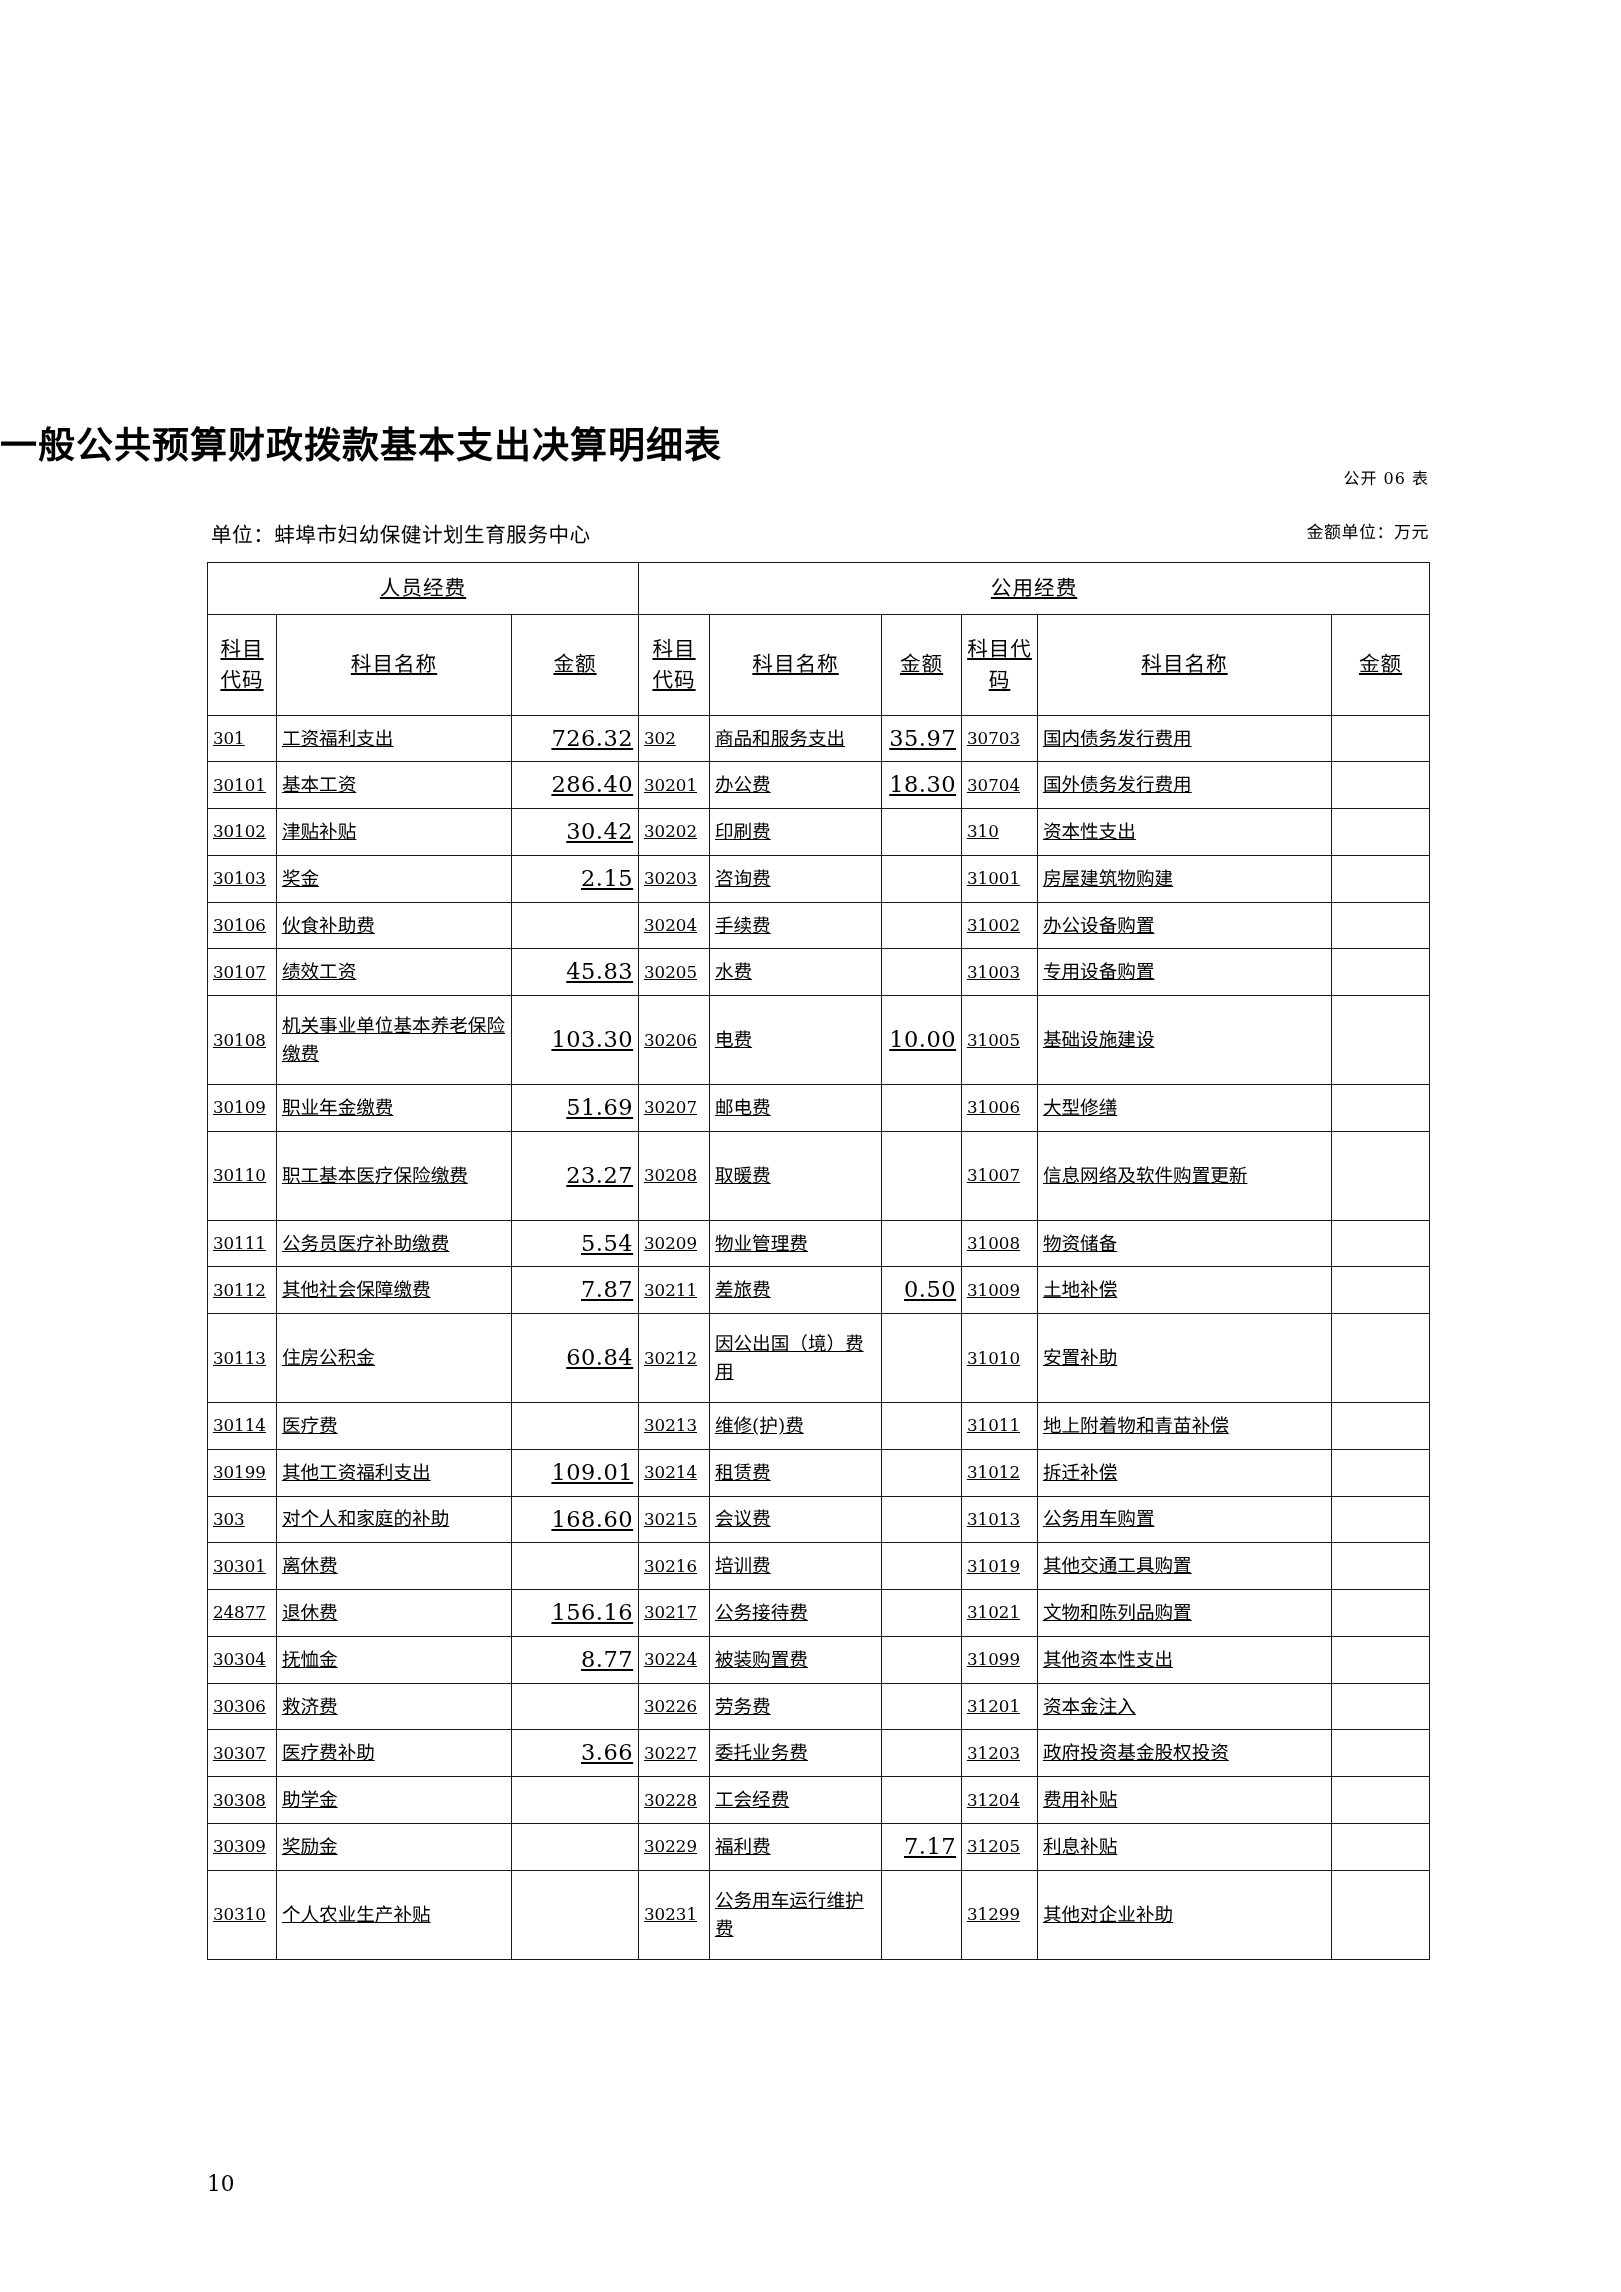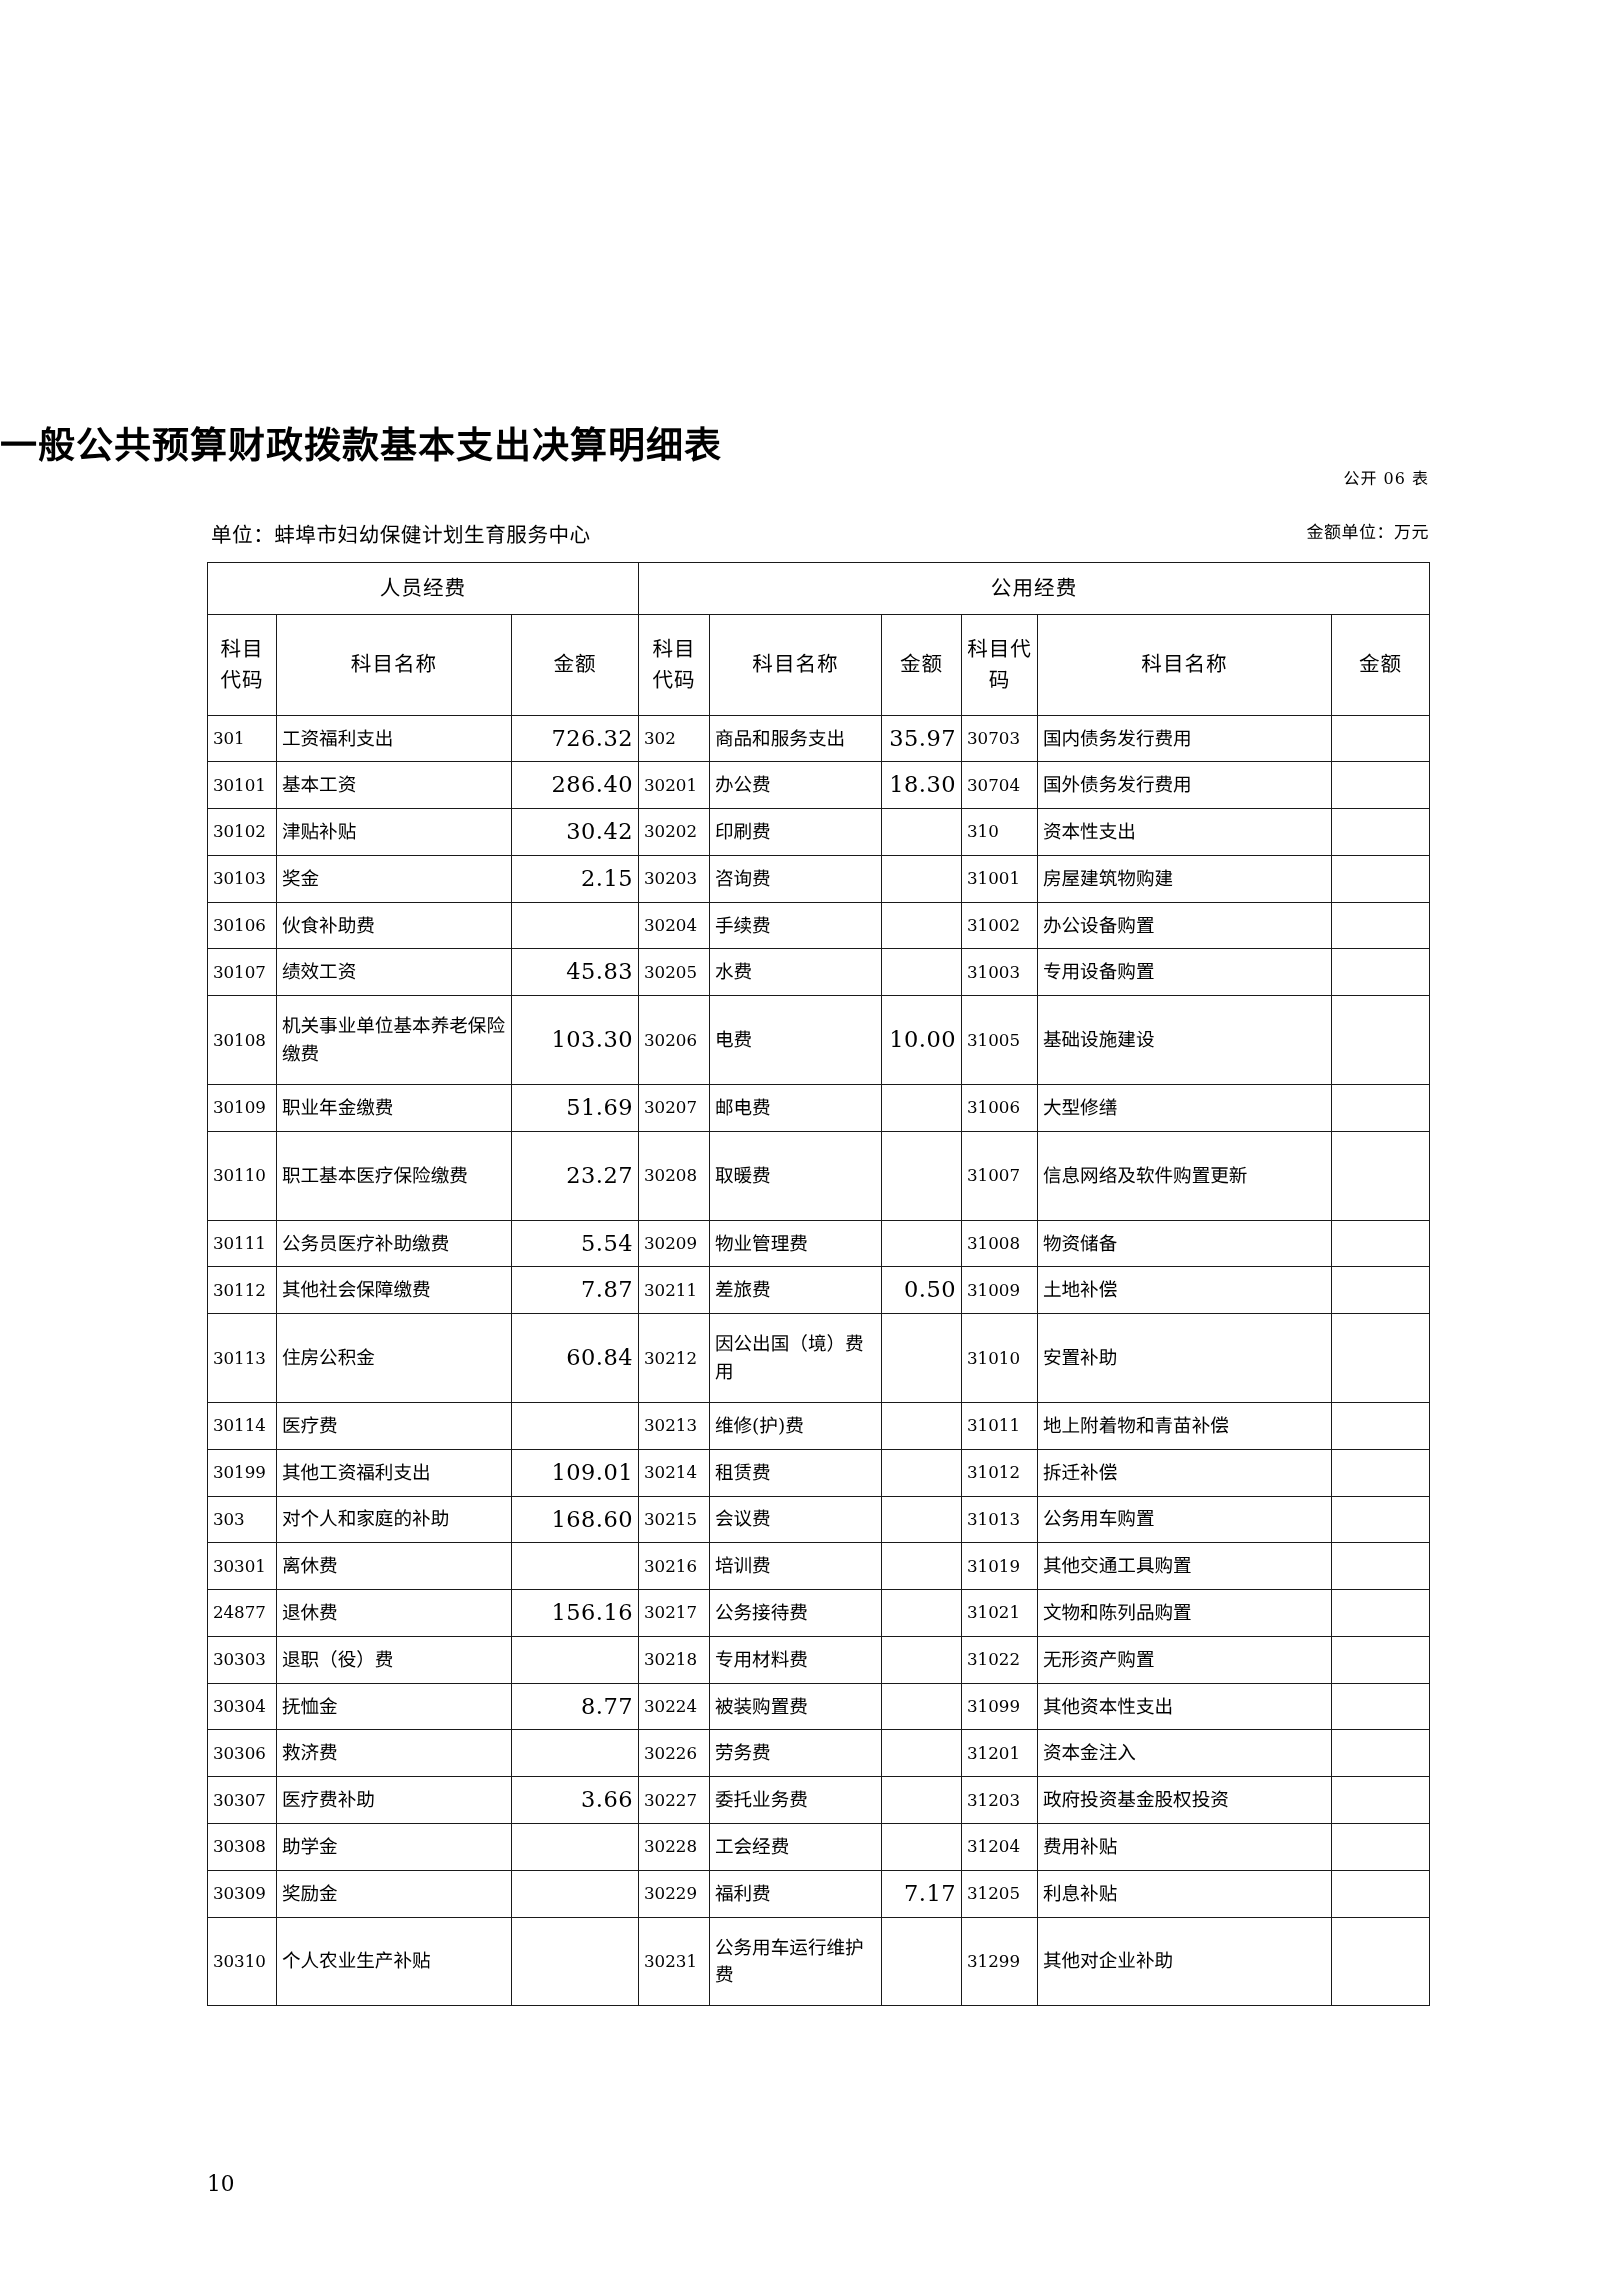--- a/index.html
+++ b/index.html
@@ -80,20 +80,21 @@
     position: absolute;
     left: 207px;
     top: 562px;
     width: 1222px;
   }
   table.budget {
     border-collapse: collapse;
     table-layout: fixed;
     width: 1222px;
     font-size: 18.6px;
+    text-decoration: underline;
   }
   table.budget td,
   table.budget th {
     border: 1px solid #1a1a1a;
     padding: 2.9px 4.9px;
     vertical-align: middle;
     font-weight: normal;
     line-height: 1.5;
     word-break: break-all;
   }
@@ -380,31 +381,20 @@
             <td class="name-cell">退休费</td>
             <td class="amt-cell">156.16</td>
             <td class="code-cell">30217</td>
             <td class="name-cell">公务接待费</td>
             <td class="amt-cell"></td>
             <td class="code-cell">31021</td>
             <td class="name-cell">文物和陈列品购置</td>
             <td class="amt-cell"></td>
           </tr>
           <tr class="data-row">
-            <td class="code-cell">30303</td>
-            <td class="name-cell">退职（役）费</td>
-            <td class="amt-cell"></td>
-            <td class="code-cell">30218</td>
-            <td class="name-cell">专用材料费</td>
-            <td class="amt-cell"></td>
-            <td class="code-cell">31022</td>
-            <td class="name-cell">无形资产购置</td>
-            <td class="amt-cell"></td>
-          </tr>
-          <tr class="data-row">
             <td class="code-cell">30304</td>
             <td class="name-cell">抚恤金</td>
             <td class="amt-cell">8.77</td>
             <td class="code-cell">30224</td>
             <td class="name-cell">被装购置费</td>
             <td class="amt-cell"></td>
             <td class="code-cell">31099</td>
             <td class="name-cell">其他资本性支出</td>
             <td class="amt-cell"></td>
           </tr>

